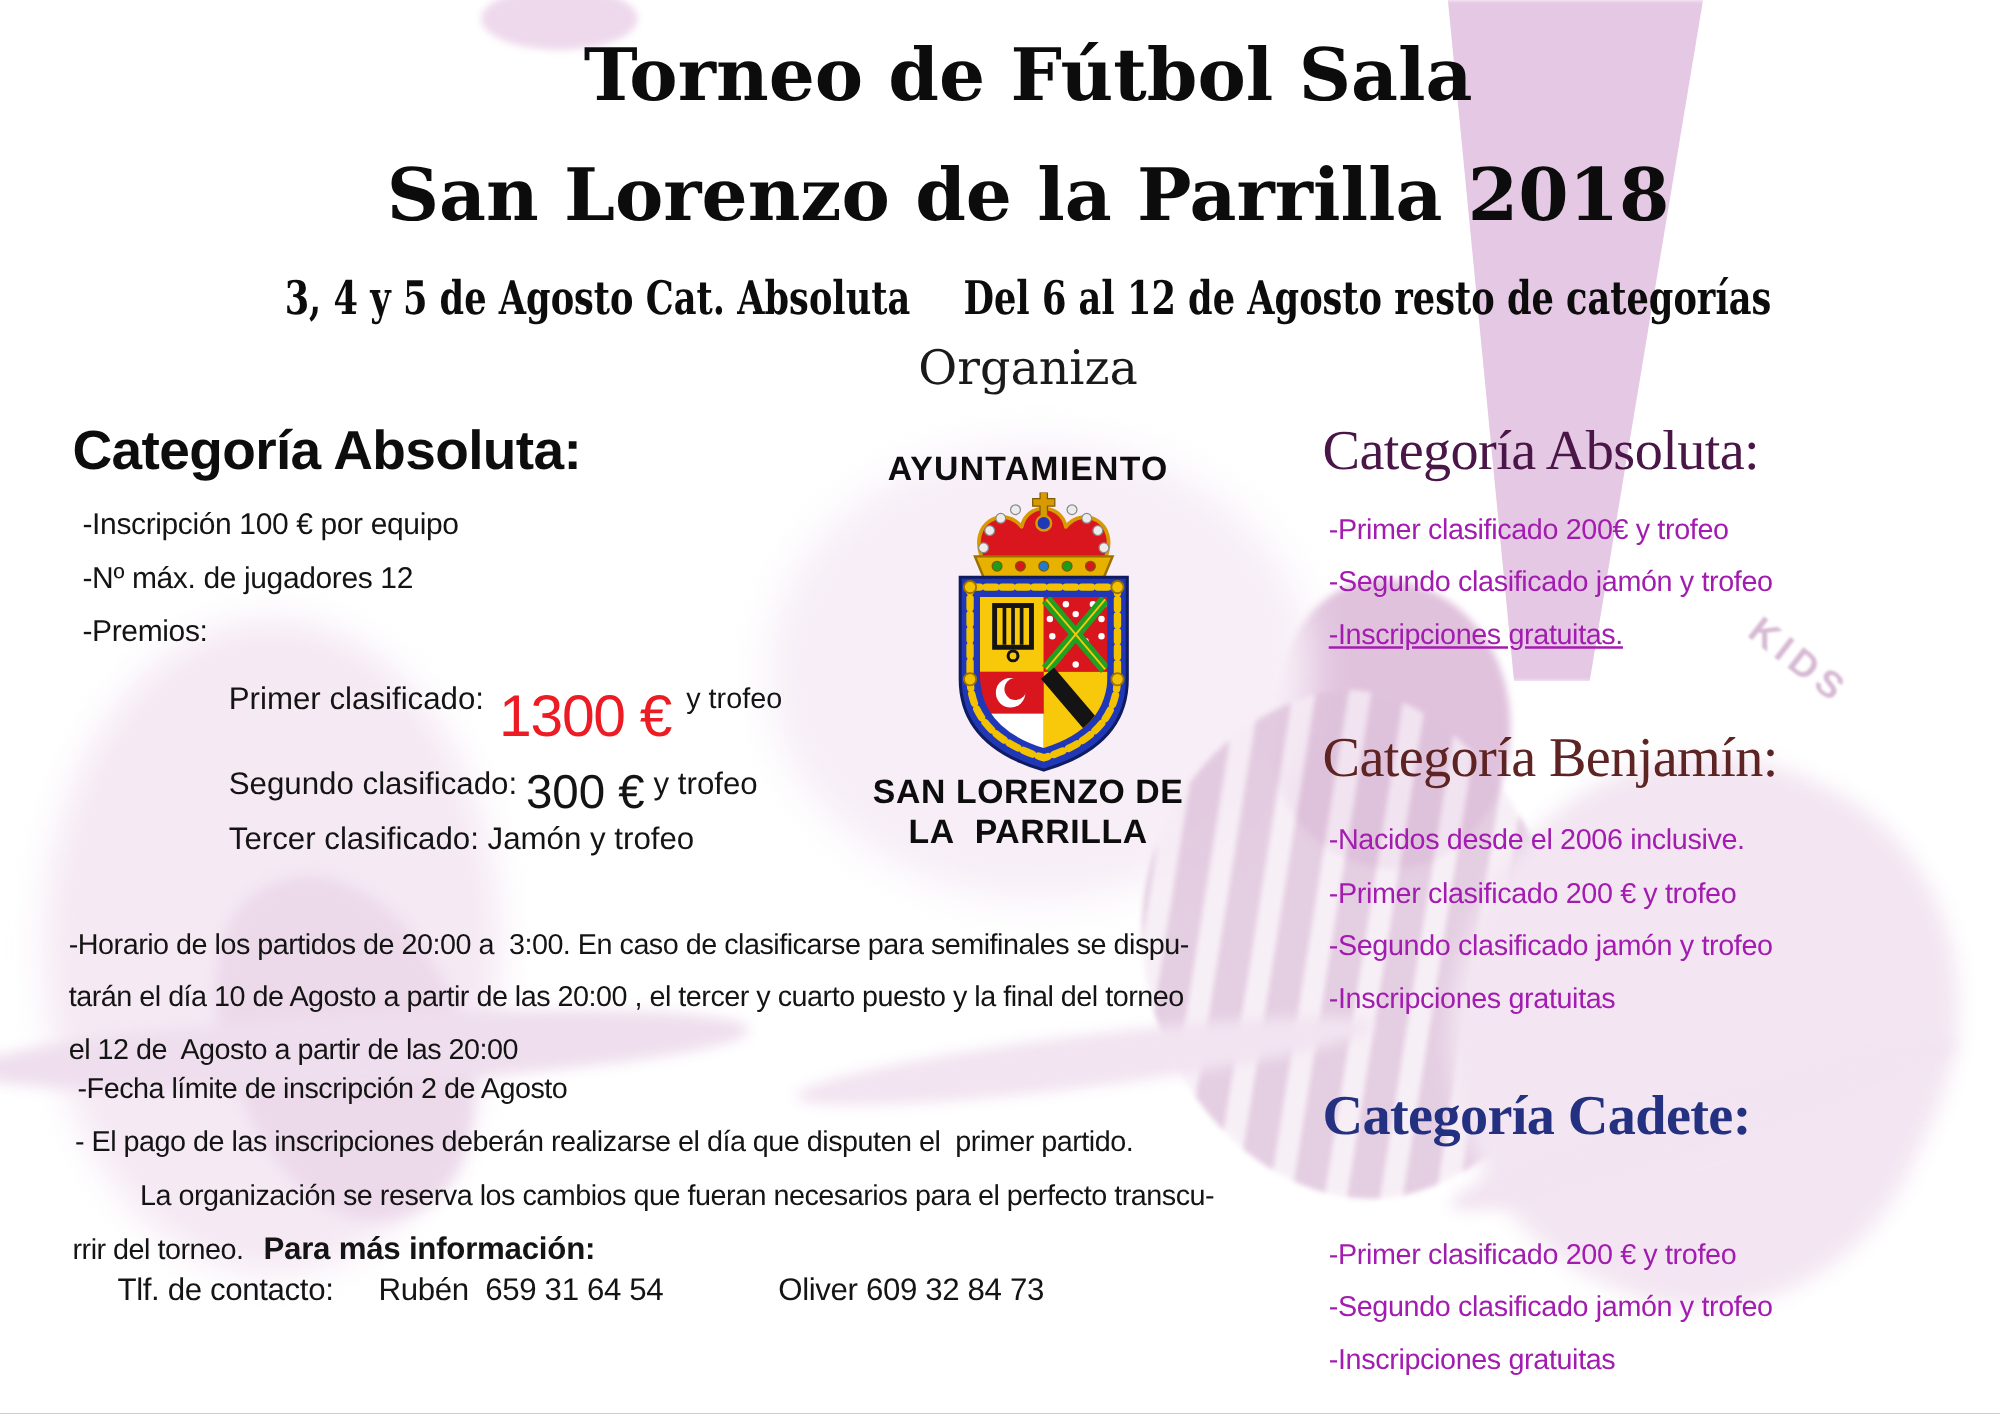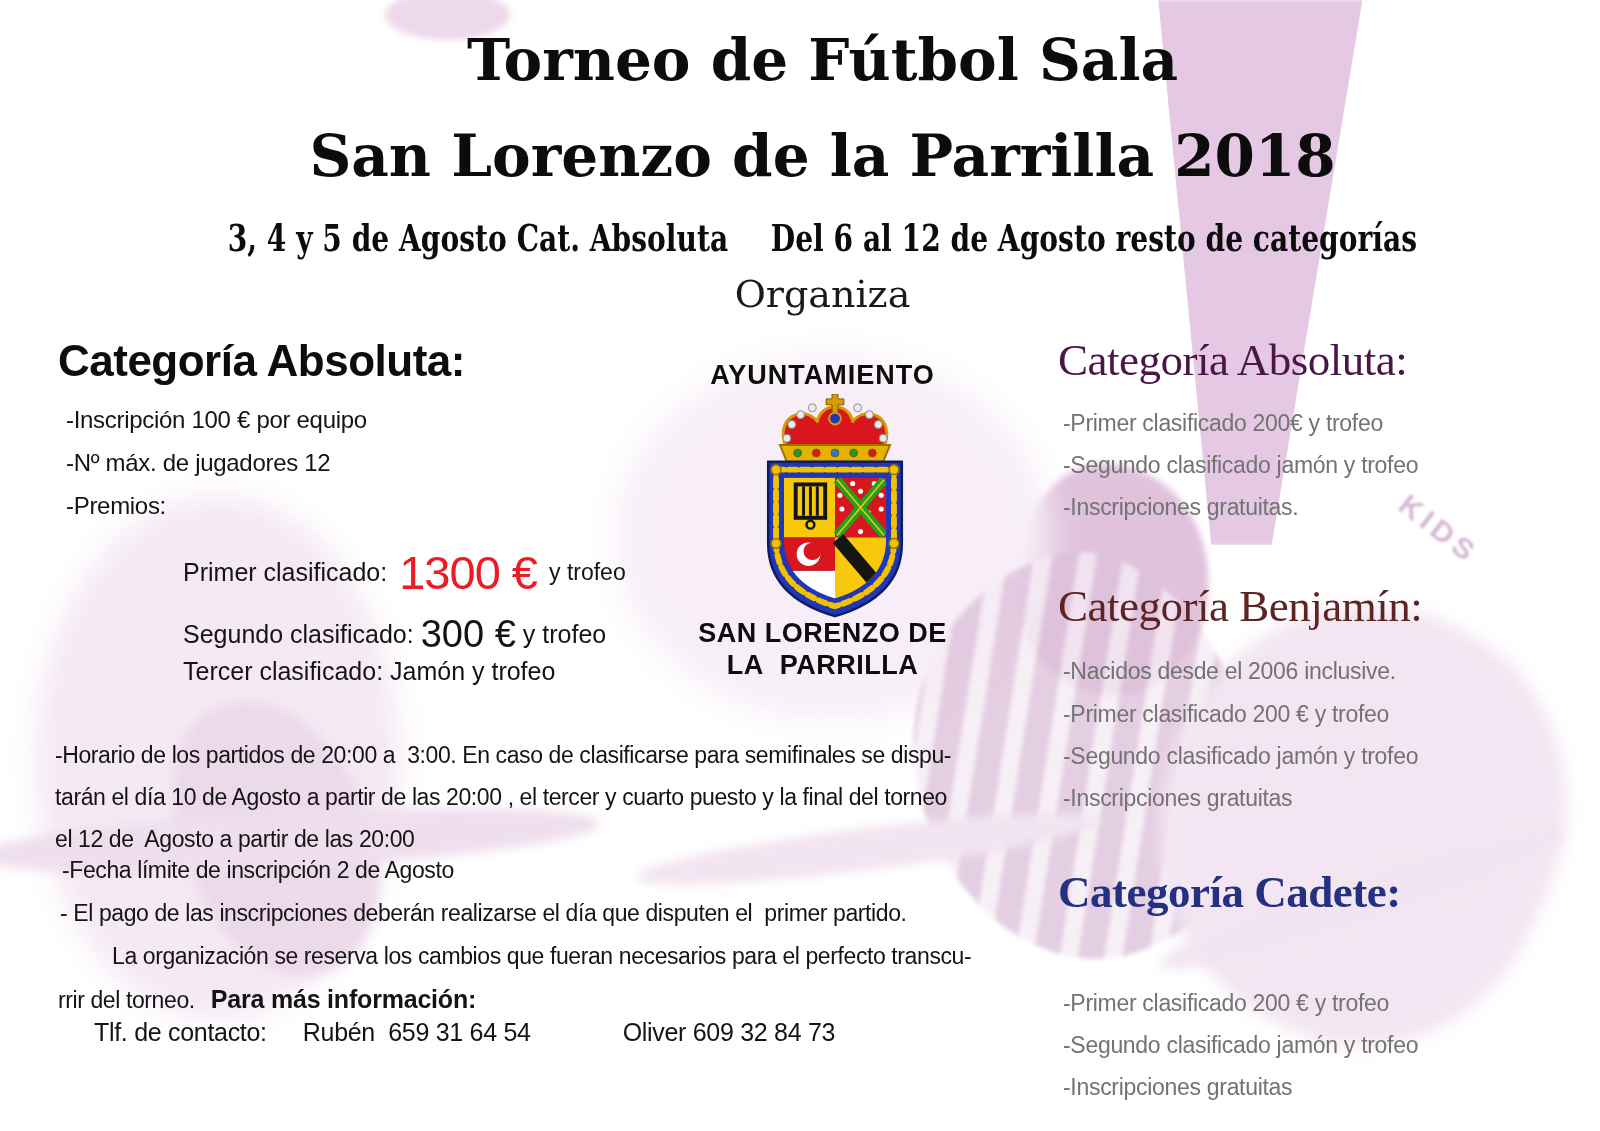--- a/index.html
+++ b/index.html
@@ -41,21 +41,21 @@
   .subtitle-row span{font-family:"DejaVu Serif", serif; font-weight:700; font-size:37px; color:#0c0c0c; white-space:nowrap;}
   .organiza{top:272px; font-family:"DejaVu Serif", serif; font-size:38px; color:#1a1a1a;}
   .ayto{top:360px; font-weight:700; font-size:27px; letter-spacing:1px; color:#0d0d0d;}
   .muni1{top:618px; font-weight:700; font-size:27px; letter-spacing:.5px; color:#0d0d0d;}
   .muni2{top:650px; font-weight:700; font-size:27px; letter-spacing:.5px; color:#0d0d0d;}
   .crest{position:absolute; left:746px; top:394px; width:178px; height:228px;}
   
   .h-absoluta{position:absolute; left:58px; top:336px; font-weight:700; font-size:44px; letter-spacing:-.5px; color:#0d0d0d; white-space:nowrap;}
   .abs-item{position:absolute; left:66px; font-size:24px; letter-spacing:-.3px; white-space:nowrap;}
   .abs-i0{top:406px;} .abs-i1{top:449px;} .abs-i2{top:492px;}
-  .prize{position:absolute; left:183px; display:flex; align-items:center; white-space:nowrap;}
+  .prize{position:absolute; left:183px; display:flex; align-items:flex-start; white-space:nowrap;}
   .prize1{top:545px;}
   .prize1 .lbl{font-size:25px;}
   .prize1 .amount{font-size:47px; color:#ed1c24; margin:0 12px; letter-spacing:-1px;}
   .prize1 .suf{font-size:23px;}
   .prize2{top:613px;}
   .prize2 .lbl{font-size:25px;}
   .prize2 .amount{font-size:38px; margin:0 7px;}
   .prize2 .suf{font-size:25px;}
   .prize3{top:657px; font-size:25px;}
   .par-line{position:absolute; left:55px; font-size:23px; letter-spacing:-.4px; white-space:nowrap;}
@@ -65,22 +65,22 @@
   .disc1{top:943px; left:112px;}
   .disc2{top:985px; left:58px; display:flex; align-items:baseline;}
   .disc2 .bold{font-weight:700; font-size:25px; margin-left:16px; letter-spacing:-.2px;}
   .contact{position:absolute; left:58px; top:1018px; display:flex; align-items:baseline; font-size:25px; letter-spacing:-.3px; white-space:nowrap;margin-left:36px;}
   .contact .c1{margin-left:36px;} .contact .c2{margin-left:92px;}
   
   .r-heading{position:absolute; left:1058px; font-family:"Liberation Serif", serif; font-size:45px; letter-spacing:-.5px; white-space:nowrap;}
   .h-fem{top:334px; color:#4a1547;}
   .h-ben{top:580px; color:#5d2423;}
   .h-cad{top:866px; color:#233180;font-weight:bold;}
-  .r-item{position:absolute; left:1063px; font-size:23px; letter-spacing:-.3px; white-space:nowrap; color:#737373;}
-  .fem-i0{top:410px;} .fem-i1{top:452px;} .fem-i2{top:494px;}
+  .r-item{position:absolute; left:1063px; font-size:23px; letter-spacing:-.3px; white-space:nowrap; color:#a21caf;}
+  .fem-i0{top:410px;} .fem-i1{top:452px;} .fem-i2{top:494px;text-decoration:underline;}
   .ben-i0{top:658px;} .ben-i1{top:701px;} .ben-i2{top:743px;} .ben-i3{top:785px;}
   .cad-i0{top:947px;} .cad-i1{top:990px;} .cad-i2{top:1032px;} .cad-i3{top:1074px;}
 </style>
 </head>
 <body>
 
 <div class="poster">
 
   <div class="bg bg-top-blob"></div>
   <div class="bg bg-leg"></div>

